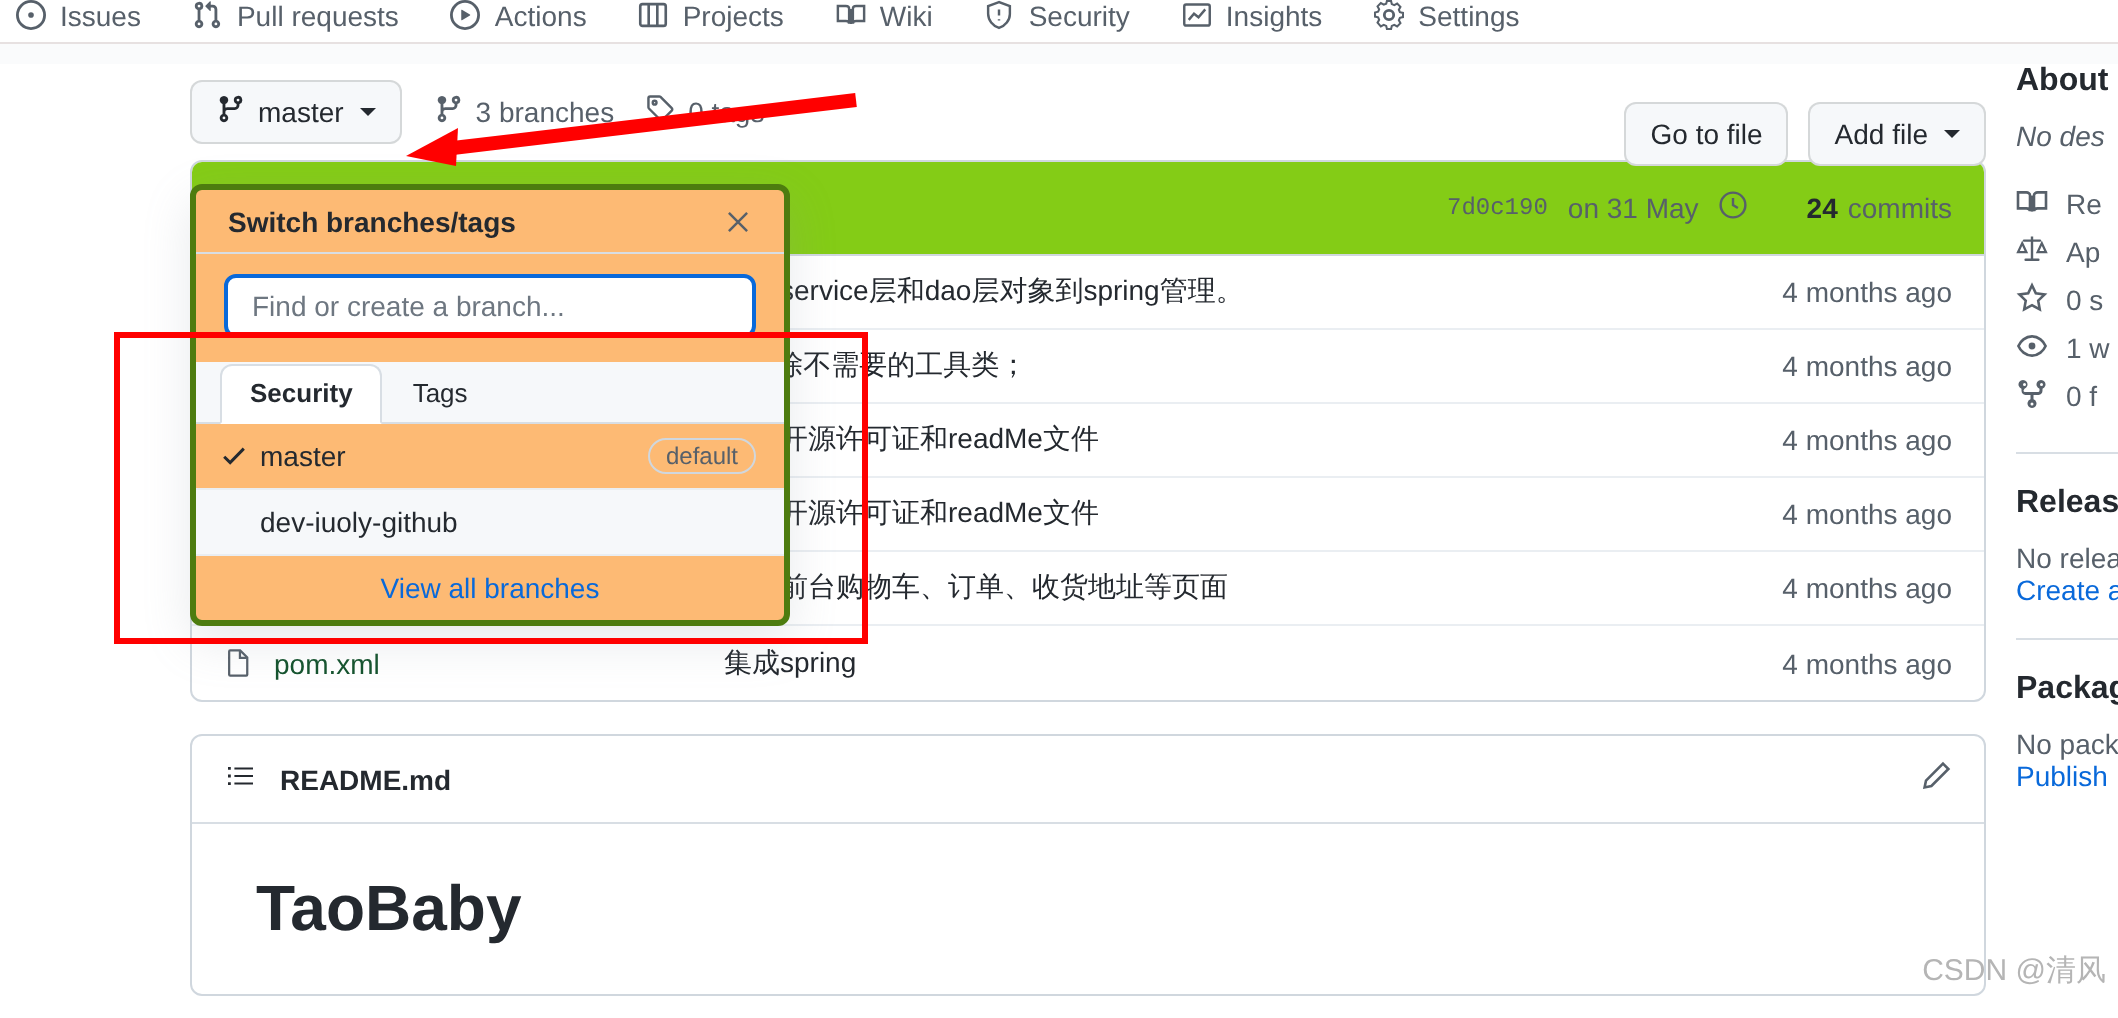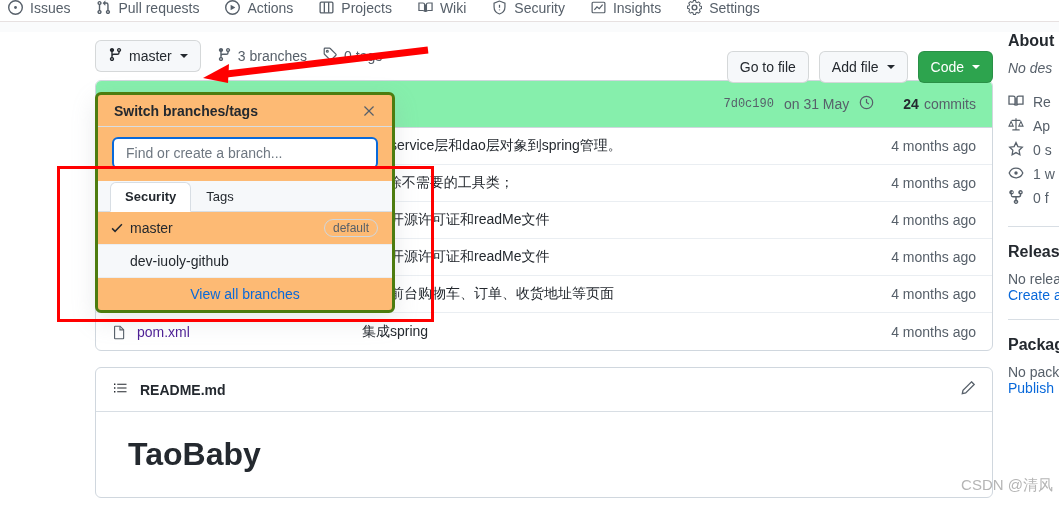--- a/index.html
+++ b/index.html
@@ -76,39 +76,39 @@
   }
 
   
   .file-box {
     border: 1px solid #d0d7de; border-radius: 6px; overflow: hidden;
     background: #ffffff;
   }
   .commit-row {
     display: flex; align-items: center;
     height: 47px; padding: 0 16px;
-    background: #86efac; border-bottom: 1px solid #d0d7de;
+    background: #84cc16; border-bottom: 1px solid #d0d7de;
     font-size: 14px;
   }
   .commit-msg { color: #24292f; flex: 1; }
   .commit-right { display: flex; align-items: center; gap: 10px; color: #57606a; }
   .sha { font-family: "Liberation Mono", monospace; font-size: 12px; color: #57606a; }
   .commits-count { display: flex; align-items: center; gap: 5px; color: #57606a; }
   .commits-count b { color: #24292f; font-weight: 600; margin-left: 24px; }
 
   .file-row {
     display: flex; align-items: center;
     height: 37px; padding: 0 16px;
     border-bottom: 1px solid #eaeef2;
     font-size: 14px;
   }
   .file-row:last-child { border-bottom: none; }
   .file-name {
-    display: flex; align-items: flex-end; gap: 10px;
-    width: 250px; color: #4c1d95; cursor: pointer;
+    display: flex; align-items: center; gap: 10px;
+    width: 250px; color: #14532d; cursor: pointer;
   }
   .file-icon { color: #57606a; display: flex; }
   .file-msg { flex: 1; color: #24292f; }
   .file-age { color: #57606a; text-align: right; white-space: nowrap; }
 
   
   .readme-box {
     margin-top: 16px;
     border: 1px solid #d0d7de; border-radius: 6px; background: #ffffff;
   }
@@ -337,24 +337,20 @@
             <span>0 tags</span>
           </div>
         </div>
 
         <div class="branch-actions">
           <div class="btn">
             <span>Go to file</span>
           </div>
           <div class="btn">
             <span>Add file</span>
-            <span class="caret"></span>
-          </div>
-          <div class="btn btn-primary">
-            <span>Code</span>
             <span class="caret"></span>
           </div>
         </div>
       </div>
 
       <div class="file-box">
         <div class="commit-row">
           <div class="commit-msg">管理。</div>
           <div class="commit-right">
             <span class="sha">7d0c190</span>

